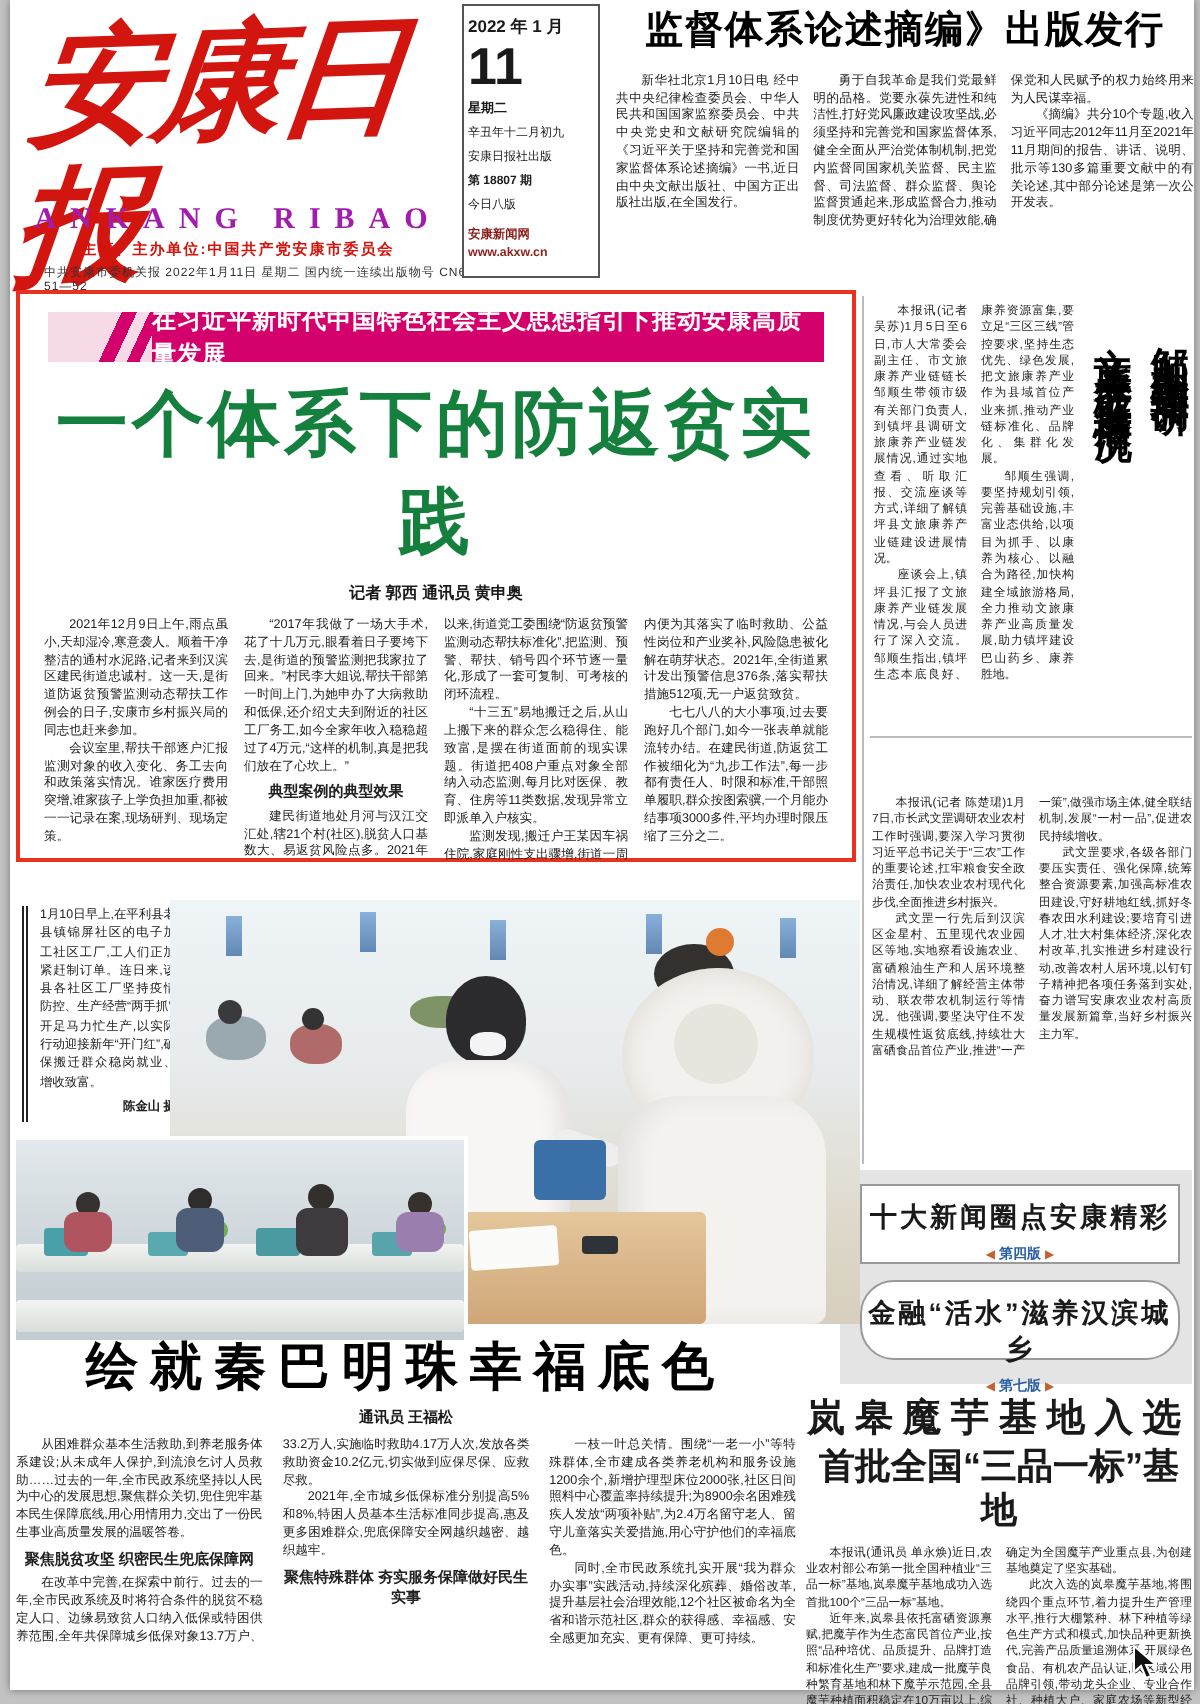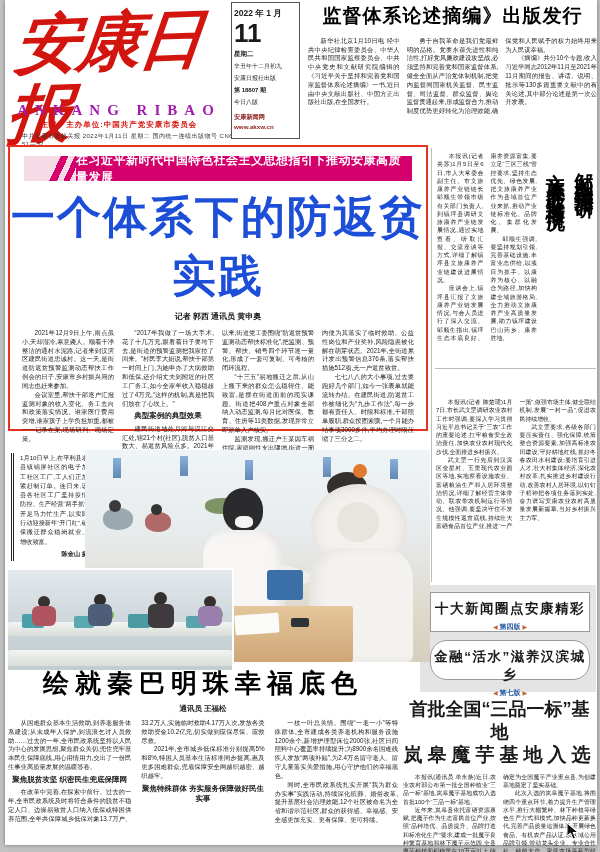--- a/index.html
+++ b/index.html
@@ -35,21 +35,21 @@
   .cols2{column-count:2;column-gap:7px;}
   .cols4{column-count:4;column-gap:8px;}
 
   
   .redbox{border:2.5px solid #e8321f;box-sizing:border-box;background:#fff;}
   .banner{display:flex;height:25px;margin:9px 14px 0 14px;}
   .banner-deco{width:52px;background:
       linear-gradient(115deg,#f6dbe7 0 58%,#d4016d 58% 70%,#f6dbe7 70% 80%,#d4016d 80% 90%,#f6dbe7 90%);}
   .banner-main{flex:1;background:#d4016d;color:#fff;font-weight:bold;font-size:12px;
                display:flex;align-items:center;justify-content:center;letter-spacing:.5px;}
-  .main-headline{font-size:44px;font-weight:900;text-align:center;letter-spacing:2px;color:#1d4ed8;
+  .main-headline{font-size:36px;font-weight:900;text-align:center;letter-spacing:2px;color:#15803d;
                  margin-top:7px;}
   .main-sub{font-size:10.5px;font-weight:bold;font-style:italic;color:#7a3428;text-align:center;
             margin-top:5px;letter-spacing:1px;font-family:"Liberation Serif","DejaVu Serif",serif;}
   .main-byline{font-size:8px;text-align:center;margin-top:5px;font-weight:bold;}
 
   
   .vrule{background:#bbb;width:1px;}
   .hrule{background:#bbb;height:1px;}
   .vtitle{writing-mode:vertical-rl;white-space:pre-line;font-size:19px;font-weight:900;
           line-height:1.5;letter-spacing:4px;color:#000;}
@@ -173,22 +173,22 @@
   <div class="abs dbox" style="left:430px;top:640px;width:160px;height:40px;border-radius:17px;">
     <div class="dbox-title">金融“活水”滋养汉滨城乡</div>
     <div class="dbox-page">
       <span class="tri">◀</span>
       <span>第七版</span>
       <span class="tri">▶</span>
     </div>
   </div>
 
   <div class="abs" style="left:403px;top:698px;width:193px;">
+    <div class="lg-title" style="letter-spacing:5px;">岚皋魔芋基地入选</div>
     <div class="lg-title" style="font-size:18px;letter-spacing:0;">首批全国“三品一标”基地</div>
-    <div class="lg-title" style="letter-spacing:5px;">岚皋魔芋基地入选</div>
     <div class="bodytext cols2" style="height:97px;margin-top:6px;font-size:5.9px;">
         <p>本报讯(通讯员 单永焕)近日,农业农村部公布第一批全国种植业“三品一标”基地,岚皋魔芋基地成功入选首批100个“三品一标”基地。</p>
         <p>近年来,岚皋县依托富硒资源禀赋,把魔芋作为生态富民首位产业,按照“品种培优、品质提升、品牌打造和标准化生产”要求,建成一批魔芋良种繁育基地和林下魔芋示范园,全县魔芋种植面积稳定在10万亩以上,综合产值突破10亿元。2021年岚皋被确定为全国魔芋产业重点县,为创建基地奠定了坚实基础。</p>
         <p>此次入选的岚皋魔芋基地,将围绕四个重点环节,着力提升生产管理水平,推行大棚繁种、林下种植等绿色生产方式和模式,加快品种更新换代,完善产品质量追溯体系,开展绿色食品、有机农产品认证,以区域公用品牌引领,带动龙头企业、专业合作社、种植大户、家庭农场等新型经营主体和农户深度参与,推动魔芋产业全链条升级,真正把小魔芋做成大产业。</p>
       </div>
   </div>
 
   <div class="abs caption" style="left:11px;top:453px;width:68px;height:108px;">
     <span>1月10日早上,在平利县老县镇锦屏社区的电子加工社区工厂,工人们正加紧赶制订单。连日来,该县各社区工厂坚持疫情防控、生产经营“两手抓”,开足马力忙生产,以实际行动迎接新年“开门红”,确保搬迁群众稳岗就业、增收致富。</span>
     <div class="credit">陈金山 摄</div>

